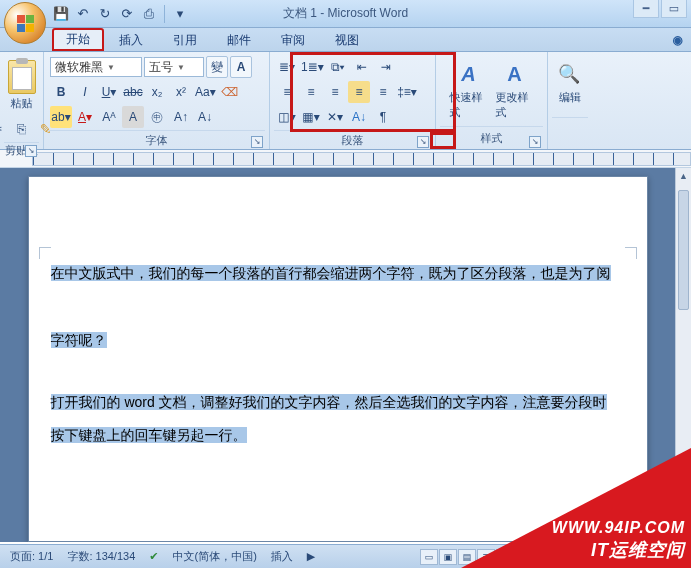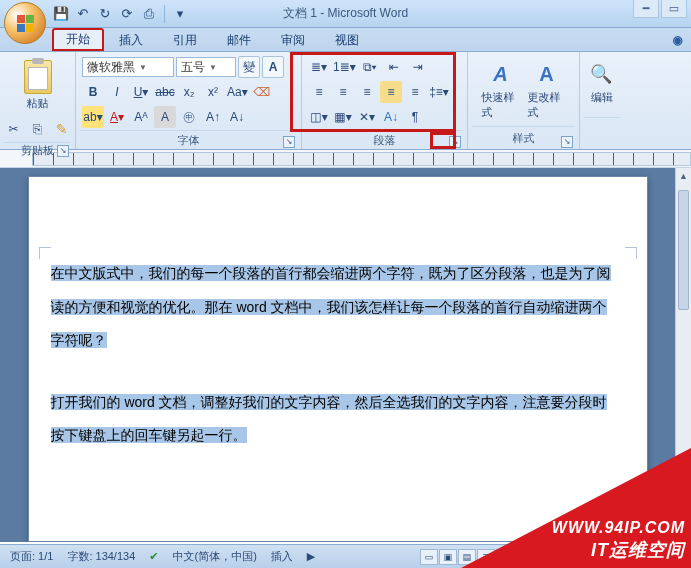--- a/index.html
+++ b/index.html
@@ -247,21 +247,21 @@
   <div class="tab">插入</div>
   <div class="tab">引用</div>
   <div class="tab">邮件</div>
   <div class="tab">审阅</div>
   <div class="tab">视图</div>
   <div class="help-icon">◉</div>
 </div>
 
 <div class="ribbon">
 
-  <div class="group" style="width:76px">
+  <div class="group" style="width:44px">
     <div class="group-body">
       <div class="vcol" style="align-items:center;width:100%">
         <div class="big-btn">
           <div class="paste-ico"></div>
           <span>粘贴</span>
         </div>
         <div class="hrow">
           <div class="btn">✂</div>
           <div class="btn">⎘</div>
           <div class="btn brush-ico">✎</div>
@@ -393,21 +393,21 @@
 <div class="ruler">
   <div class="ruler-inner"></div>
 </div>
 
 <div class="doc-viewport">
   <div class="page">
     <div class="corner c-tl"></div>
     <div class="corner c-tr"></div>
     <div class="para">
       <span class="hl">在中文版式中，我们的每一个段落的首行都会缩进两个字符，既为了区分段落，也是为了阅</span><br>
-      <span class="hl">读的方便和视觉的优化。那在 word 文档中，我们该怎样让每一个段落的首行自动缩进两个</span><br>
+      <br>
       <span class="hl">字符呢？</span>
     </div>
     <div class="para" style="margin-top:28px">
       <span class="hl">打开我们的 word 文档，调整好我们的文字内容，然后全选我们的文字内容，注意要分段时</span><br>
       <span class="hl">按下键盘上的回车键另起一行。</span>
     </div>
   </div>
 </div>
 
 <div class="vscroll">

